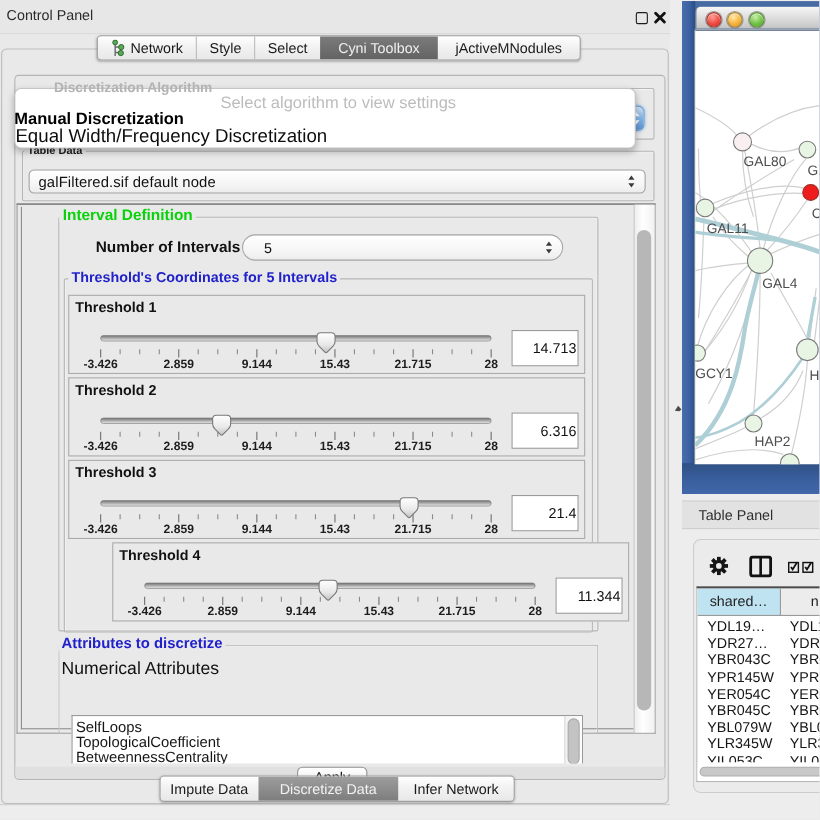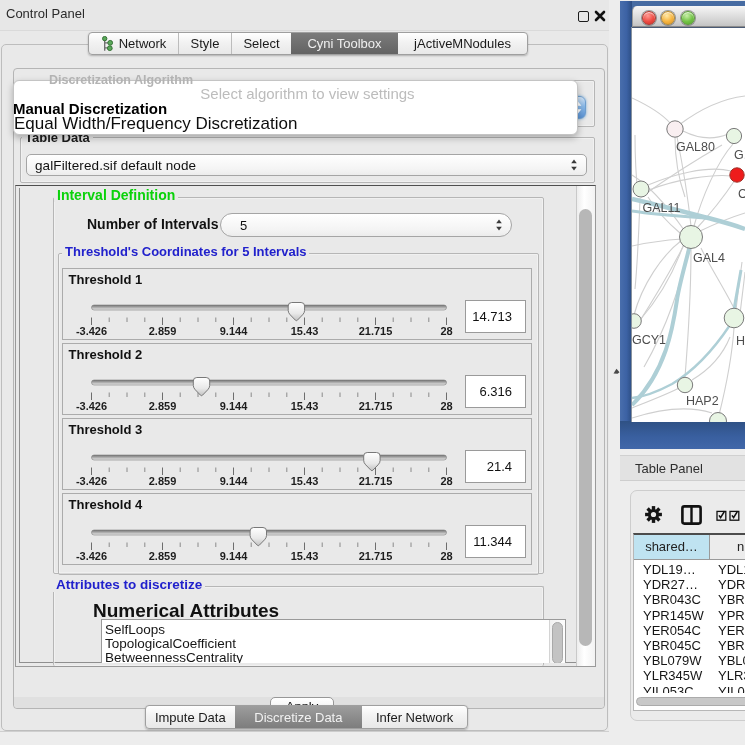--- a/index.html
+++ b/index.html
@@ -20,21 +20,21 @@
   #tabpanel{left:1px;top:44px;width:607px;height:687px;background:#e9e9e9;border:1px solid #bdbdbd;border-radius:5px;box-sizing:border-box;}
   #cynipanel{left:13px;top:68px;width:592px;height:641px;background:#e9e9e9;border:1px solid #b5b5b5;border-radius:4px;box-sizing:border-box;}
   
   #scrollpane{left:15px;top:185px;width:581px;height:482px;border:1px solid #9a9a9a;border-top-color:#4f4f4f;background:#e9e9e9;box-sizing:border-box;}
   .groupbox{border:1px solid #b6b6b6;border-radius:2px;box-shadow:inset 0 0 0 0.5px #f8f8f8;}
   .grouptitle{position:absolute;background:#e9e9e9;padding:0 3px;font-size:14px;line-height:14px;}
   .combo{background:linear-gradient(#ffffff,#f4f4f4 70%,#ececec);border:1px solid #a5a5a5;border-radius:5px;box-sizing:border-box;display:flex;align-items:center;font-size:13px;color:#111;}
   .combo .arr{position:absolute;right:9px;top:50%;transform:translateY(-50%);}
   
   .throw{position:absolute;left:62px;width:470px;height:72px;border:1px solid #ababab;background:#e9e9e9;box-sizing:border-box;}
-  .valbox{position:absolute;left:402px;top:31px;width:61px;height:33px;border:1px solid #9a9a9a;background:#fff;box-sizing:border-box;font-size:13px;text-align:right;line-height:31px;padding-right:13px;color:#111;}
+  .valbox{position:absolute;left:402px;top:31px;width:61px;height:33px;border:1px solid #9a9a9a;background:#fff;box-sizing:border-box;font-size:13px;text-align:right;line-height:31px;padding-right:1px;color:#111;}
   
   #bottabs{left:145px;top:705px;width:321px;height:22px;}
   
   #bluewin{left:620px;top:1px;width:125px;height:448px;background:linear-gradient(180deg,#466ba2 0%,#3a5f9d 55%,#3e64a6 100%);}
   #mactitle{left:12px;top:5px;width:113px;height:21px;background:linear-gradient(#f7f7f7,#cfcfcf 80%,#c3c3c3);border-bottom:1px solid #8b8b8b;border-top-left-radius:5px;border-left:1px solid #9a9a9a;box-sizing:border-box;}
   .light{position:absolute;top:4.5px;width:12px;height:12px;border-radius:50%;box-shadow:inset 0 1px 1px rgba(255,255,255,0.8), 0 0 0 1px rgba(90,90,90,0.55);}
 
   #tablepanelbar{left:620px;top:455px;width:125px;height:26px;background:#e2e2e2;border-top:1px solid #d0d0d0;border-bottom:1px solid #cecece;box-sizing:border-box;}
   #tpbtext{left:635px;top:461px;font-size:13px;color:#2e2e2e;}
   #tablecard{left:630px;top:490px;width:130px;height:229px;background:#ebebeb;border:1px solid #cdcdcd;border-radius:7px;}
@@ -68,21 +68,21 @@
 
   <div class="abs groupbox" style="left:20px;top:80px;width:573px;height:45px;"></div>
   <div class="abs" style="left:567px;top:96px;width:19px;height:23px;background:linear-gradient(#d3e4f5,#88b7e6 45%,#5a92d4);border:1px solid #6f9fcf;border-radius:6px;box-shadow:0 0 3px #74a7d4;box-sizing:border-box;">
     <svg width="8" height="13" viewBox="0 0 8 13" style="margin:4px 0 0 6px;">
         <path d="M4 0.5 L7.4 4.7 H0.6 Z" fill="#fff"></path>
         <path d="M4 12.5 L7.4 8.3 H0.6 Z" fill="#fff"></path>
       </svg>
   </div>
 
   <div class="abs groupbox" style="left:20px;top:137px;width:573px;height:44px;"></div>
-  <div class="abs grouptitle" style="left:22px;top:131px;color:#1c1c1c;font-size:13px;font-weight:bold;">Table Data</div>
+  <div class="abs grouptitle" style="left:22px;top:131px;color:#1c1c1c;font-size:10px;font-weight:bold;">Table Data</div>
   <div class="abs combo" style="left:26px;top:154px;width:561px;height:22px;">
     <span style="margin-left:8px;font-size:13.5px;letter-spacing:0.1px;">galFiltered.sif default node</span>
     <svg class="arr" width="6" height="12" viewBox="0 0 6 12">
         <path d="M3 0.5 L5.8 4.3 H0.2 Z" fill="#3a3a3a"></path>
         <path d="M3 11.5 L5.8 7.7 H0.2 Z" fill="#3a3a3a"></path>
       </svg>
   </div>
 
   <div id="scrollpane" class="abs"></div>
   <div class="abs" style="left:19px;top:188px;width:1px;height:475px;background:#8f8f8f;"></div>
@@ -189,21 +189,21 @@
         <text x="170.5" y="65.5" text-anchor="middle" font-size="11" font-weight="bold" fill="#1d1d1d">9.144</text>
         <text x="241.5" y="65.5" text-anchor="middle" font-size="11" font-weight="bold" fill="#1d1d1d">15.43</text>
         <text x="312.5" y="65.5" text-anchor="middle" font-size="11" font-weight="bold" fill="#1d1d1d">21.715</text>
         <text x="383.5" y="65.5" text-anchor="middle" font-size="11" font-weight="bold" fill="#1d1d1d">28</text>
       <g transform="translate(308.9,33)">
           <path d="M-8.2 4 Q-8.2 0.5 -4.7 0.5 L4.7 0.5 Q8.2 0.5 8.2 4 L8.2 8.5 Q8.2 10.8 6.2 12.8 L1 18.2 Q0 19.2 -1 18.2 L-6.2 12.8 Q-8.2 10.8 -8.2 8.5 Z" fill="url(#thg3)" stroke="#787878" stroke-width="1"></path>
         </g>
     </svg>
     <div class="valbox">21.4</div>
   </div>
-  <div class="abs throw" style="top:492.5px;">
+  <div class="abs throw" style="top:492.5px;margin-left:40px;">
     <svg width="468" height="70" viewBox="0 0 468 70" style="position:absolute;left:0;top:0;">
       <text x="5.5" y="15" font-size="13" font-weight="bold" fill="#111">Threshold 4</text>
       <rect x="28.5" y="36" width="355.0" height="5" rx="2.5" fill="url(#trg4)" stroke="#7f7f7f" stroke-width="0.6"></rect>
       <defs>
           <linearGradient id="trg4" x1="0" y1="0" x2="0" y2="1">
             <stop offset="0" stop-color="#6f6f6f"></stop>
             <stop offset="0.4" stop-color="#a2a2a2"></stop>
             <stop offset="0.75" stop-color="#cccccc"></stop>
             <stop offset="1" stop-color="#ebebeb"></stop>
           </linearGradient>
@@ -223,22 +223,22 @@
         <text x="383.5" y="65.5" text-anchor="middle" font-size="11" font-weight="bold" fill="#1d1d1d">28</text>
       <g transform="translate(195.3,33)">
           <path d="M-8.2 4 Q-8.2 0.5 -4.7 0.5 L4.7 0.5 Q8.2 0.5 8.2 4 L8.2 8.5 Q8.2 10.8 6.2 12.8 L1 18.2 Q0 19.2 -1 18.2 L-6.2 12.8 Q-8.2 10.8 -8.2 8.5 Z" fill="url(#thg4)" stroke="#787878" stroke-width="1"></path>
         </g>
     </svg>
     <div class="valbox">11.344</div>
   </div>
 
   <div class="abs groupbox" style="left:53px;top:586px;width:489px;height:79px;border-bottom:none;"></div>
   <div class="abs grouptitle" style="left:53px;top:578px;color:#2121cc;font-size:13.5px;font-weight:bold;">Attributes to discretize</div>
-  <div class="abs" style="left:56px;top:600px;font-size:19px;font-weight:bold;color:#111;margin-left:37px;">Numerical Attributes</div>
-  <div class="abs" style="left:65px;top:619px;width:465px;height:44px;background:#fff;border:1px solid #9a9a9a;border-bottom:none;box-sizing:border-box;overflow:hidden;margin-left:36px;">
+  <div class="abs" style="left:56px;top:600px;font-size:16px;font-weight:normal;color:#111;">Numerical Attributes</div>
+  <div class="abs" style="left:65px;top:650px;width:465px;height:44px;background:#fff;border:1px solid #9a9a9a;border-bottom:none;box-sizing:border-box;overflow:hidden;">
     <div style="margin:3px 0 0 3px;font-size:13.5px;line-height:14px;color:#161616;">SelfLoops<br>TopologicalCoefficient<br>BetweennessCentrality</div>
     <div style="position:absolute;right:0px;top:0px;width:15px;height:44px;background:linear-gradient(90deg,#f2f2f2,#fdfdfd);border-left:1px solid #d4d4d4;"></div>
     <div style="position:absolute;right:2px;top:2px;width:11px;height:42px;background:#c3c3c3;border:1px solid #a9a9a9;border-radius:6px;box-sizing:border-box;"></div>
   </div>
 
   <div class="abs" style="left:576px;top:186px;width:19px;height:480px;background:linear-gradient(90deg,#ededed,#ffffff 40%,#f2f2f2);border-left:1px solid #c9c9c9;box-sizing:border-box;"></div>
   <div class="abs" style="left:579px;top:209px;width:13px;height:437px;background:#b7b7b7;border-radius:7px;"></div>
 
   <div class="abs" style="left:270px;top:673px;width:64px;height:19px;background:linear-gradient(#ffffff,#ededed);border:1px solid #979797;border-radius:5px;box-sizing:border-box;text-align:center;font-size:13px;line-height:17px;color:#111;margin-top:24px;">Apply</div>
 

